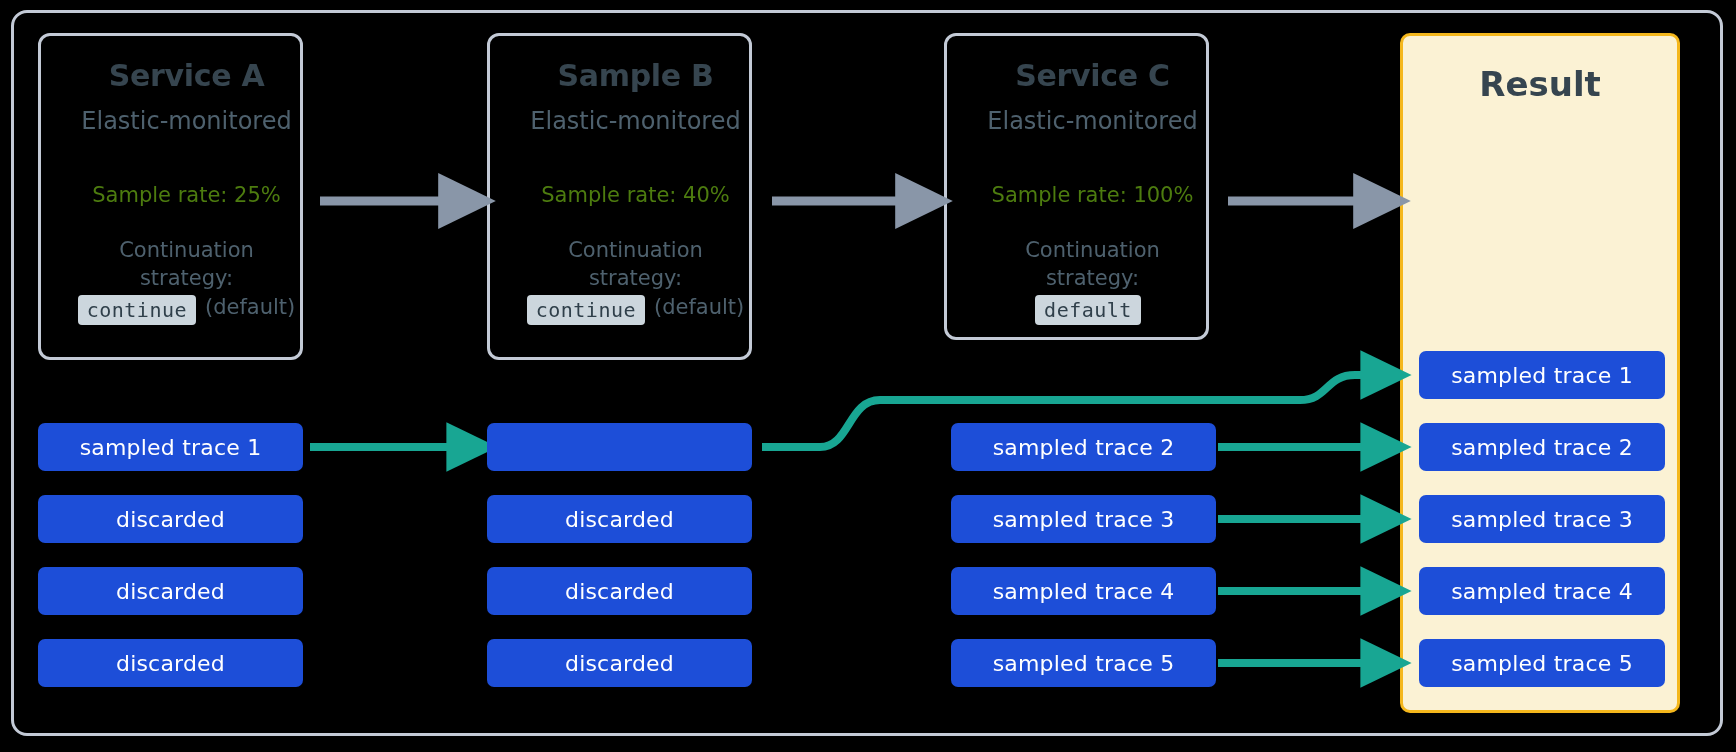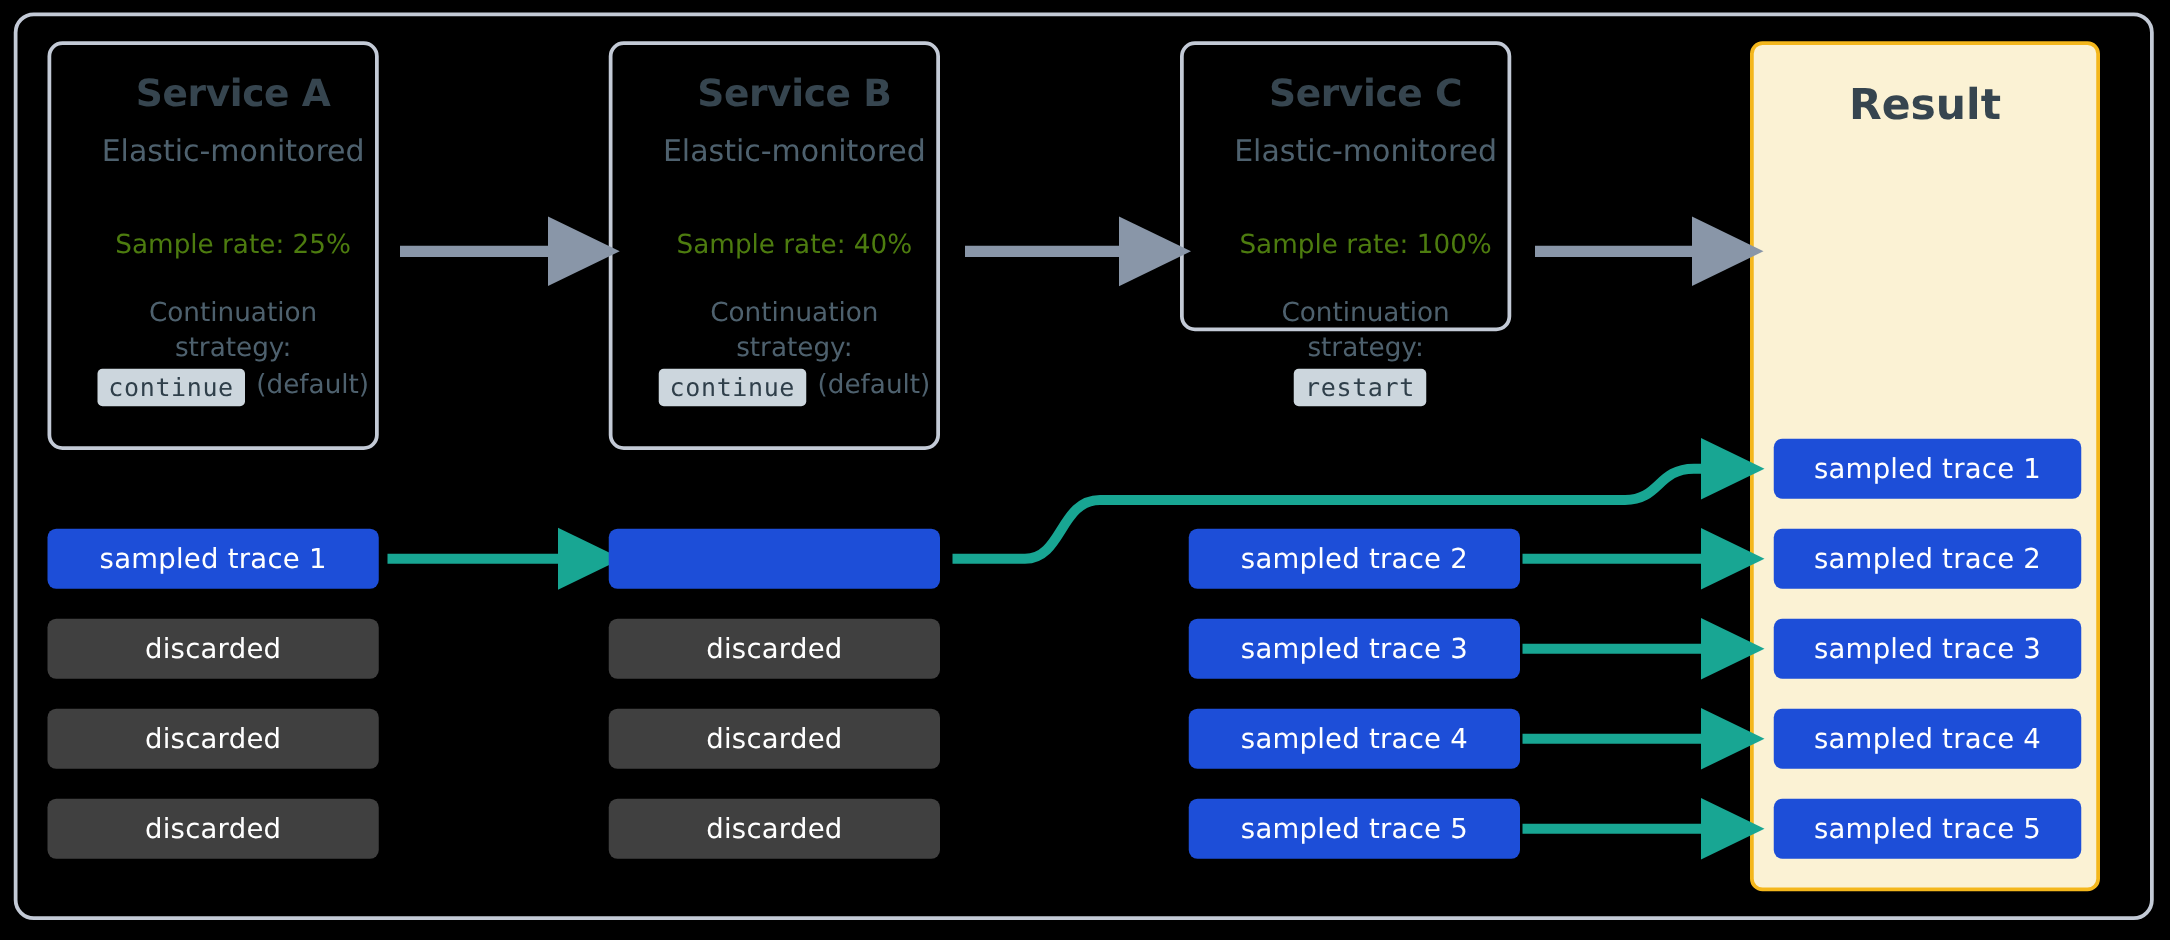--- a/index.html
+++ b/index.html
@@ -32,21 +32,21 @@
   .result{position:absolute;box-sizing:border-box;border:3px solid #f4b71c;
        border-radius:10px;background:#fbf2d4;}
   .result-title{font-size:34px;font-weight:bold;color:#36454f;
        text-align:center;margin-top:28px;}
 
   
   .pill{position:absolute;box-sizing:border-box;border-radius:7px;
        display:flex;align-items:center;justify-content:center;
        color:#ffffff;font-size:22px;letter-spacing:0.2px;}
   .pill.sampled{background:#1d4ed8;}
-  .pill.discarded{background:#404040;}
+  .pill.discarded{background:#1d4ed8;}
 
   svg.edges{position:absolute;left:0;top:0;width:1736px;height:752px;
        pointer-events:none;}
 </style>
 </head>
 <body>
 
 <div id="stage">
 
   <div class="outer-frame"></div>
@@ -59,43 +59,43 @@
       <div>Continuation</div>
       <div>strategy:</div>
     </div>
     <div class="strat-line">
       <span class="code">continue</span>
       <span>(default)</span>
     </div>
   </div>
 
   <div class="svc" style="left:487px;top:33px;width:265px;height:327px;">
-    <div class="svc-title">Service B</div>
+    <div class="svc-title">Sample B</div>
     <div class="svc-sub">Elastic-monitored</div>
     <div class="svc-rate">Sample rate: 40%</div>
     <div class="svc-cont">
       <div>Continuation</div>
       <div>strategy:</div>
     </div>
     <div class="strat-line">
       <span class="code">continue</span>
       <span>(default)</span>
     </div>
   </div>
 
-  <div class="svc" style="left:944px;top:33px;width:265px;height:232px;">
+  <div class="svc" style="left:944px;top:33px;width:265px;height:307px;">
     <div class="svc-title">Service C</div>
     <div class="svc-sub">Elastic-monitored</div>
     <div class="svc-rate">Sample rate: 100%</div>
     <div class="svc-cont">
       <div>Continuation</div>
       <div>strategy:</div>
     </div>
     <div class="strat-line">
-      <span class="code">restart</span>
+      <span class="code">default</span>
       <span></span>
     </div>
   </div>
 
   <div class="result" style="left:1400px;top:33px;width:280px;height:680px;">
     <div class="result-title">Result</div>
   </div>
 
   <svg class="edges" viewBox="0 0 1736 752">
     <defs>

